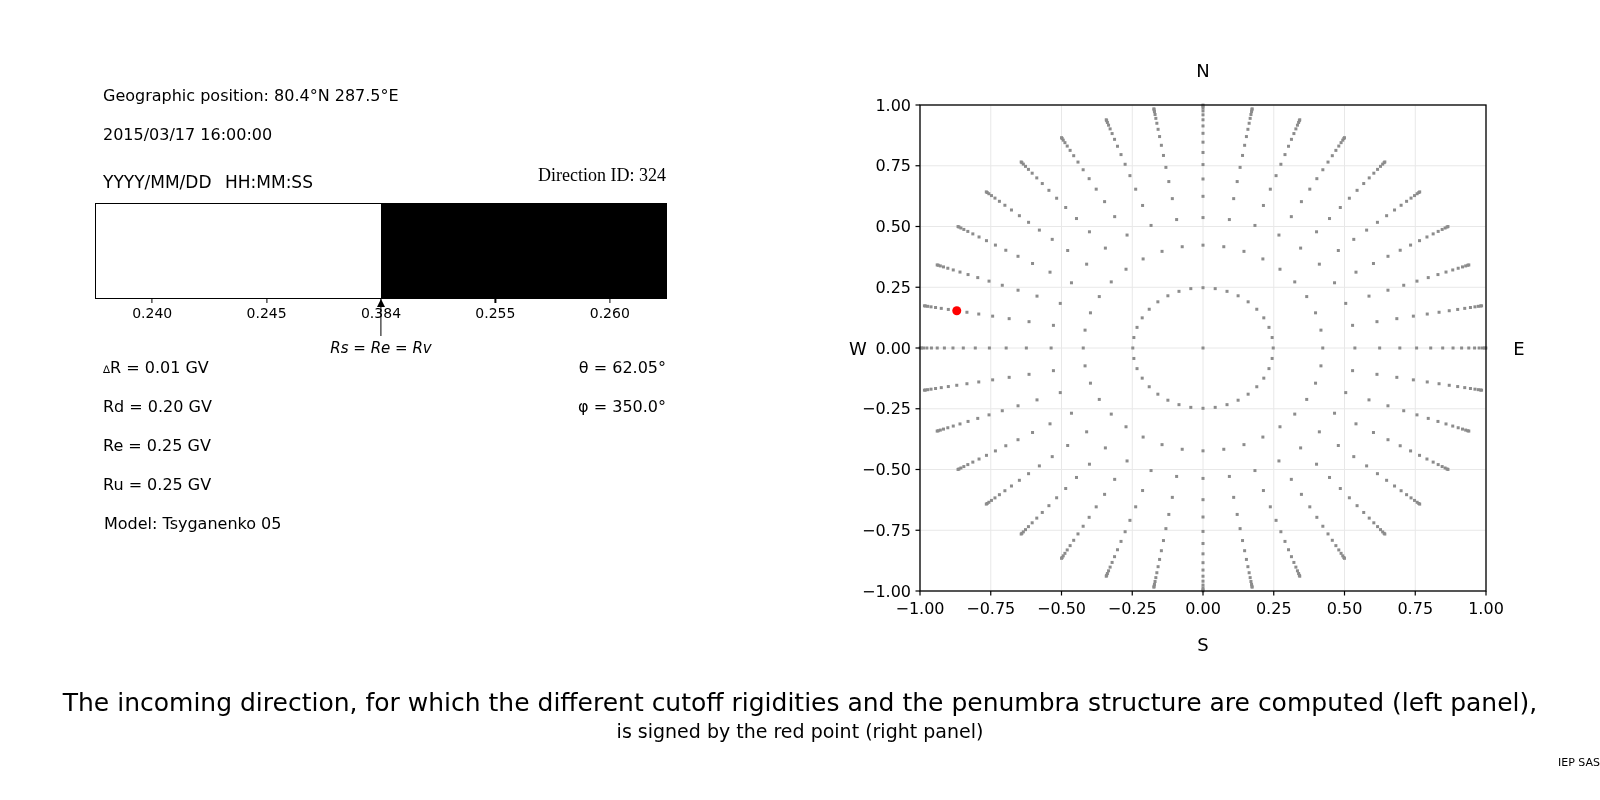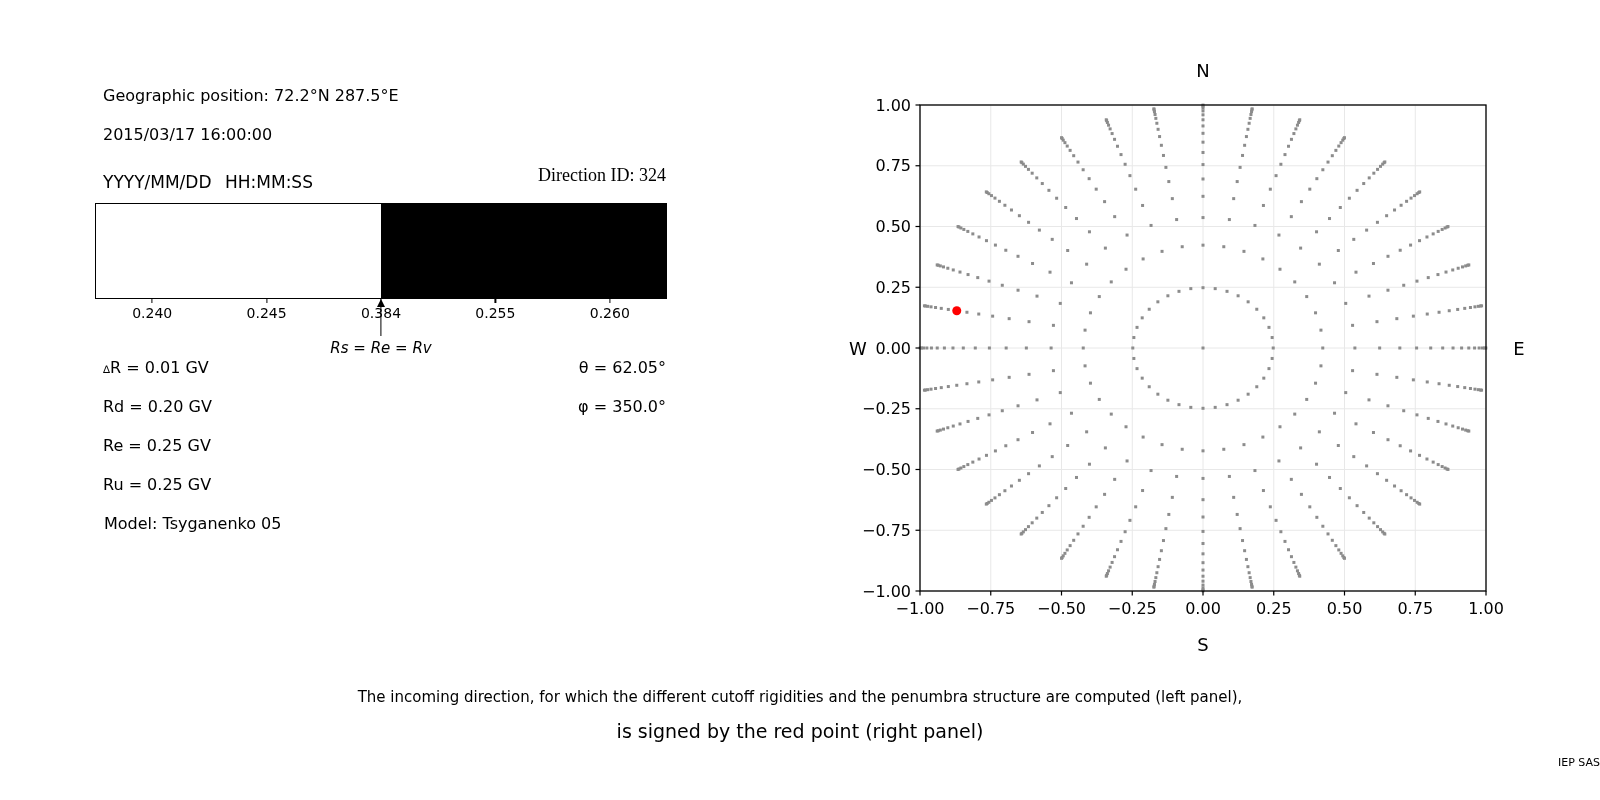--- a/index.html
+++ b/index.html
@@ -14,29 +14,29 @@
   
   .bar-wrap{position:absolute;left:95px;top:203px;width:572px;height:96px;}
   .bar-box{position:absolute;left:0;top:0;width:100%;height:100%;border:1.6px solid #000;box-sizing:border-box;display:flex;}
   .bar-seg{height:100%;}
   .bar-tick-label{position:absolute;top:102px;transform:translateX(-50%);font-size:14px;}
   .bar-tick-mark{position:absolute;top:96px;width:1.2px;height:4px;background:#000;transform:translateX(-50%);}
   .arrow-line{position:absolute;top:103px;width:1.2px;height:30px;background:#000;transform:translateX(-50%);}
   .arrow-head{position:absolute;top:96px;width:0;height:0;border-left:4px solid transparent;border-right:4px solid transparent;border-bottom:8px solid #000;transform:translateX(-50%);}
   .arrow-label{position:absolute;top:136px;transform:translateX(-50%);font-size:15px;white-space:pre;font-style:italic;}
   
-  .caption1{position:absolute;left:0;width:100%;top:688px;text-align:center;font-size:15px;}
+  .caption1{position:absolute;left:0;width:100%;top:688px;text-align:center;font-size:25px;}
   .caption2{position:absolute;left:0;width:100%;top:720px;text-align:center;font-size:19px;}
   .credit{position:absolute;left:0;width:100%;top:756px;text-align:right;font-size:11px;}
   svg text{font-family:"DejaVu Sans",sans-serif;}
 </style>
 </head>
 <body>
 
-<div class="abs t16" style="left:103px;top:86px;">Geographic position: 72.2°N 287.5°E</div>
+<div class="abs t16" style="left:103px;top:86px;">Geographic position: 80.4°N 287.5°E</div>
 <div class="abs t16" style="left:103px;top:125px;">2015/03/17 16:00:00</div>
 <div class="abs t11" style="left:103px;top:172px;">YYYY/MM/DD</div>
 <div class="abs t11" style="left:225px;top:172px;">HH:MM:SS</div>
 <div class="abs t18 right-al" style="right:934px;top:165px;font-family:Liberation Serif, serif;">Direction ID: 324</div>
 
 <div class="bar-wrap">
   <div class="bar-box" id="penumbra-segments">
       <div class="bar-seg" style="width: 50%; background: rgb(255, 255, 255);"></div>
       <div class="bar-seg" style="width: 50%; background: rgb(0, 0, 0);"></div>
     </div>

